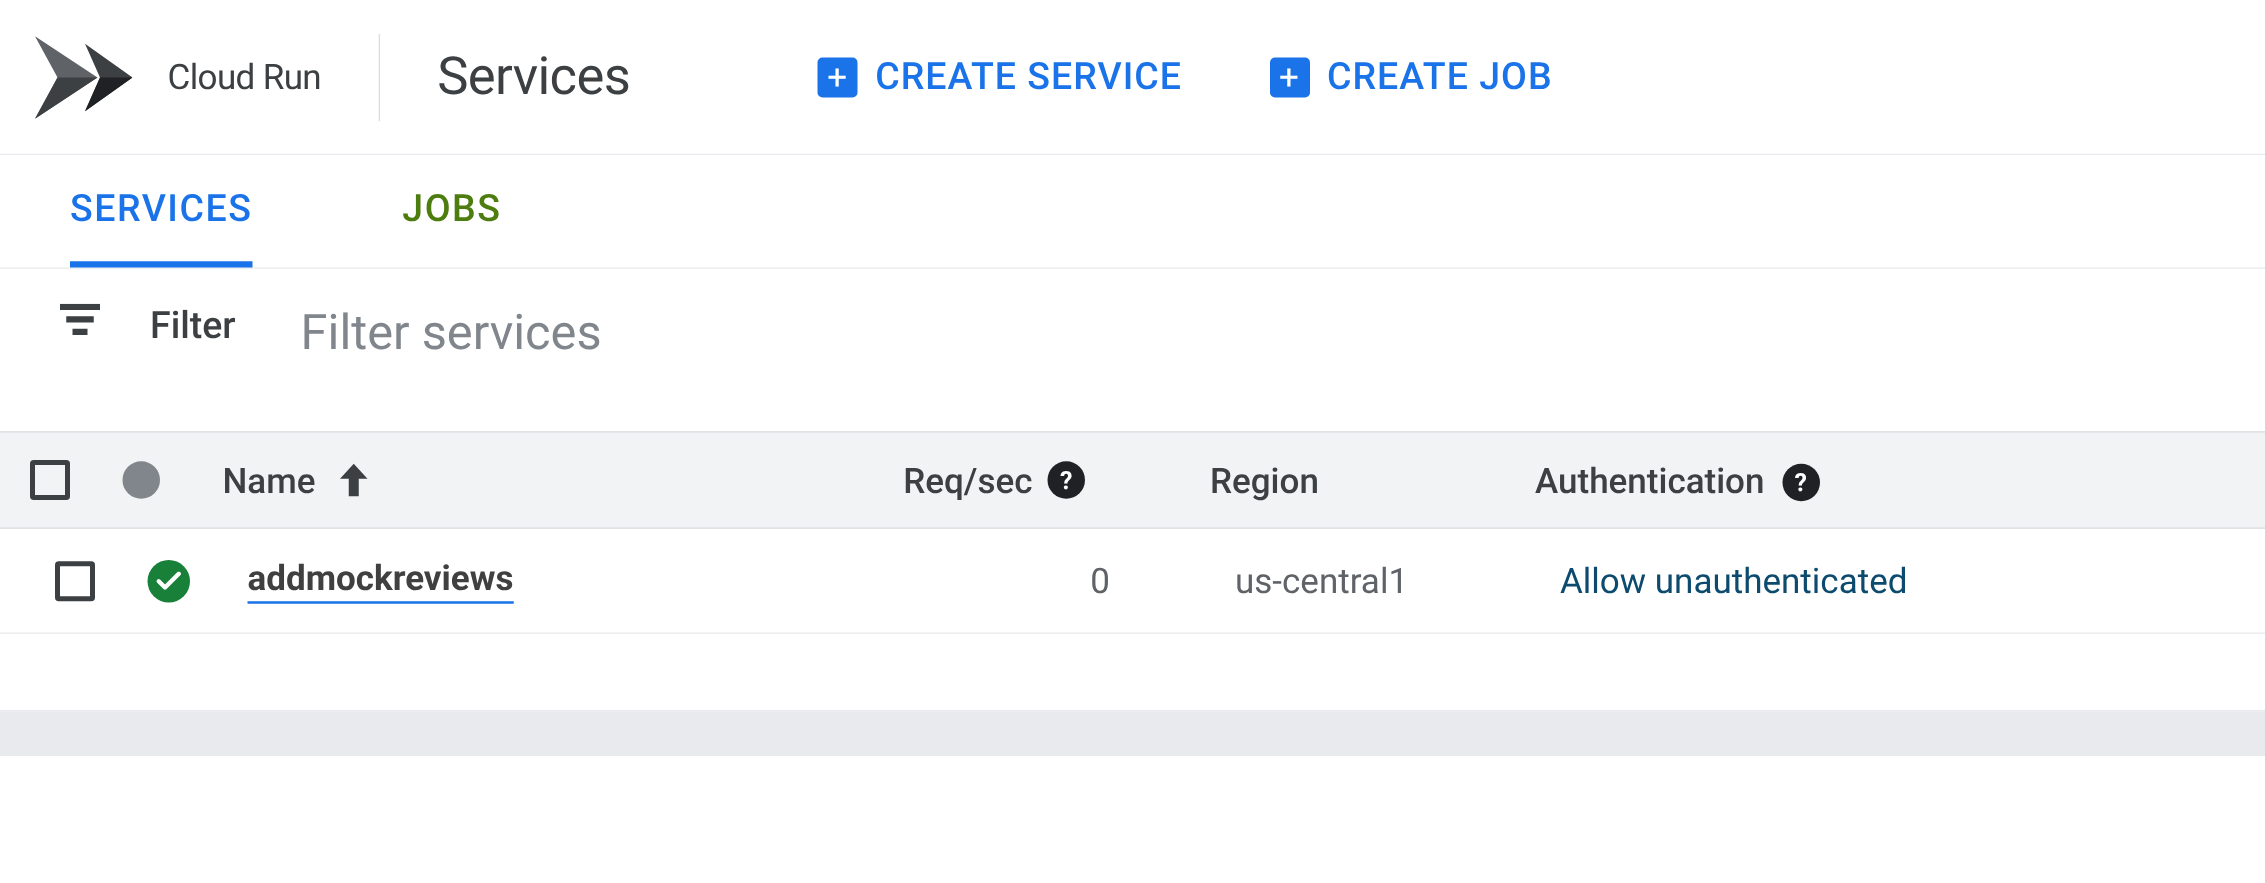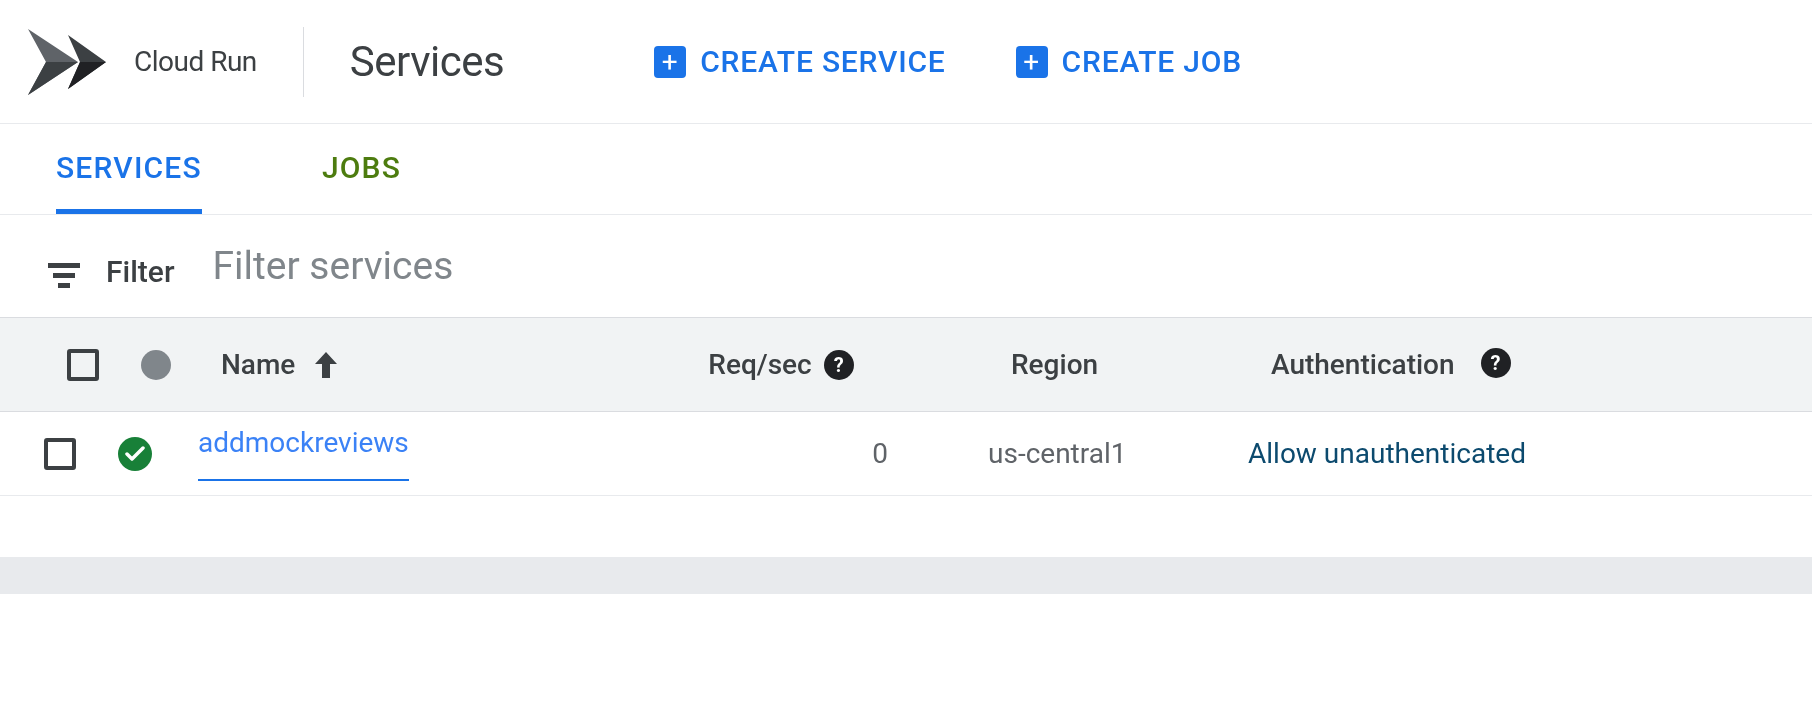--- a/index.html
+++ b/index.html
@@ -85,23 +85,23 @@
       color: #4d7c0f;
       border-bottom: 5px solid transparent;
       cursor: pointer;
     }
     .tab.active {
       color: #1a73e8;
       border-bottom-color: #1a73e8;
     }
     .filter-bar {
       display: flex;
-      align-items: flex-end;
-      gap: 26px;
-      padding: 28px 48px 28px 48px;
+      align-items: flex-start;
+      gap: 40px;
+      padding: 28px 48px 40px 48px;
     }
     .filter-icon svg { display: block; }
     .filter-label {
       font-size: 30px;
       font-weight: 500;
       color: #3c4043;
     }
     .filter-input {
       border: none;
       outline: none;
@@ -110,47 +110,48 @@
       color: #3c4043;
       flex: 1;
       padding-left: 12px;
     }
     .filter-input::placeholder { color: #80868b; }
 
     .table { width: 100%; }
     .table-header {
       display: flex;
       align-items: center;
-      height: 95px;
+      height: 78px;
       background: #f1f3f4;
       border-top: 1px solid #dadce0;
       border-bottom: 1px solid #dadce0;
-      padding: 0 67px;
+      padding: 0 24px;
       font-size: 28px;
       font-weight: 500;
       color: #3c4043;
+      margin-top: 16px;
     }
     .table-row {
       display: flex;
       align-items: center;
       height: 84px;
       padding: 0 44px;
       font-size: 28px;
       border-bottom: 1px solid #e8eaed;
     }
     .col-check { width: 74px; display:flex; align-items:center; }
     .col-status-h { width: 80px; display:flex; align-items:center; }
     .col-status { width: 80px; display:flex; align-items:center; }
     .col-name-h { width: 430px; display:flex; align-items:center; gap:18px; }
     .col-name { width: 430px; display:flex; align-items:center; }
-    .col-req-h { width: 260px; display:flex; align-items:center; justify-content:center; gap:12px; }
+    .col-req-h { width: 260px; display:flex; align-items:center; justify-content:flex-end; gap:12px; }
     .col-req { width: 260px; display:flex; align-items:center; justify-content:flex-end; color:#5f6368; }
     .col-region-h { width: 300px; display:flex; align-items:center; padding-left:100px; }
     .col-region { width: 300px; display:flex; align-items:center; padding-left:100px; color:#5f6368; }
-    .col-auth-h { flex:1; display:flex; align-items:flex-start; gap:26px; padding-left:60px; }
+    .col-auth-h { flex:1; display:flex; align-items:flex-end; gap:14px; padding-left:60px; }
     .col-auth { flex:1; display:flex; align-items:center; padding-left:60px; color:#0c4a6e; }
 
     .checkbox {
       width: 32px;
       height: 32px;
       border: 4px solid #3c4043;
       border-radius: 3px;
       cursor: pointer;
     }
     .status-dot-h {
@@ -176,25 +177,25 @@
       border-radius: 50%;
       background: #202124;
       color: #fff;
       font-size: 20px;
       font-weight: 700;
       display: flex;
       align-items: center;
       justify-content: center;
     }
     .service-link {
-      color: #3b82f6;
+      color: #404040;
       border-bottom: 2px solid #1a73e8;
       cursor: pointer;
-      font-weight: 400;
-      padding-bottom: 20px;
+      font-weight: 700;
+      padding-bottom: 2px;
     }
     .footer-gap {
       height: 62px;
       border-bottom: 1px solid #e8eaed;
     }
     .bottom-shade {
       height: 36px;
       background: #e8eaed;
     }
   </style>

